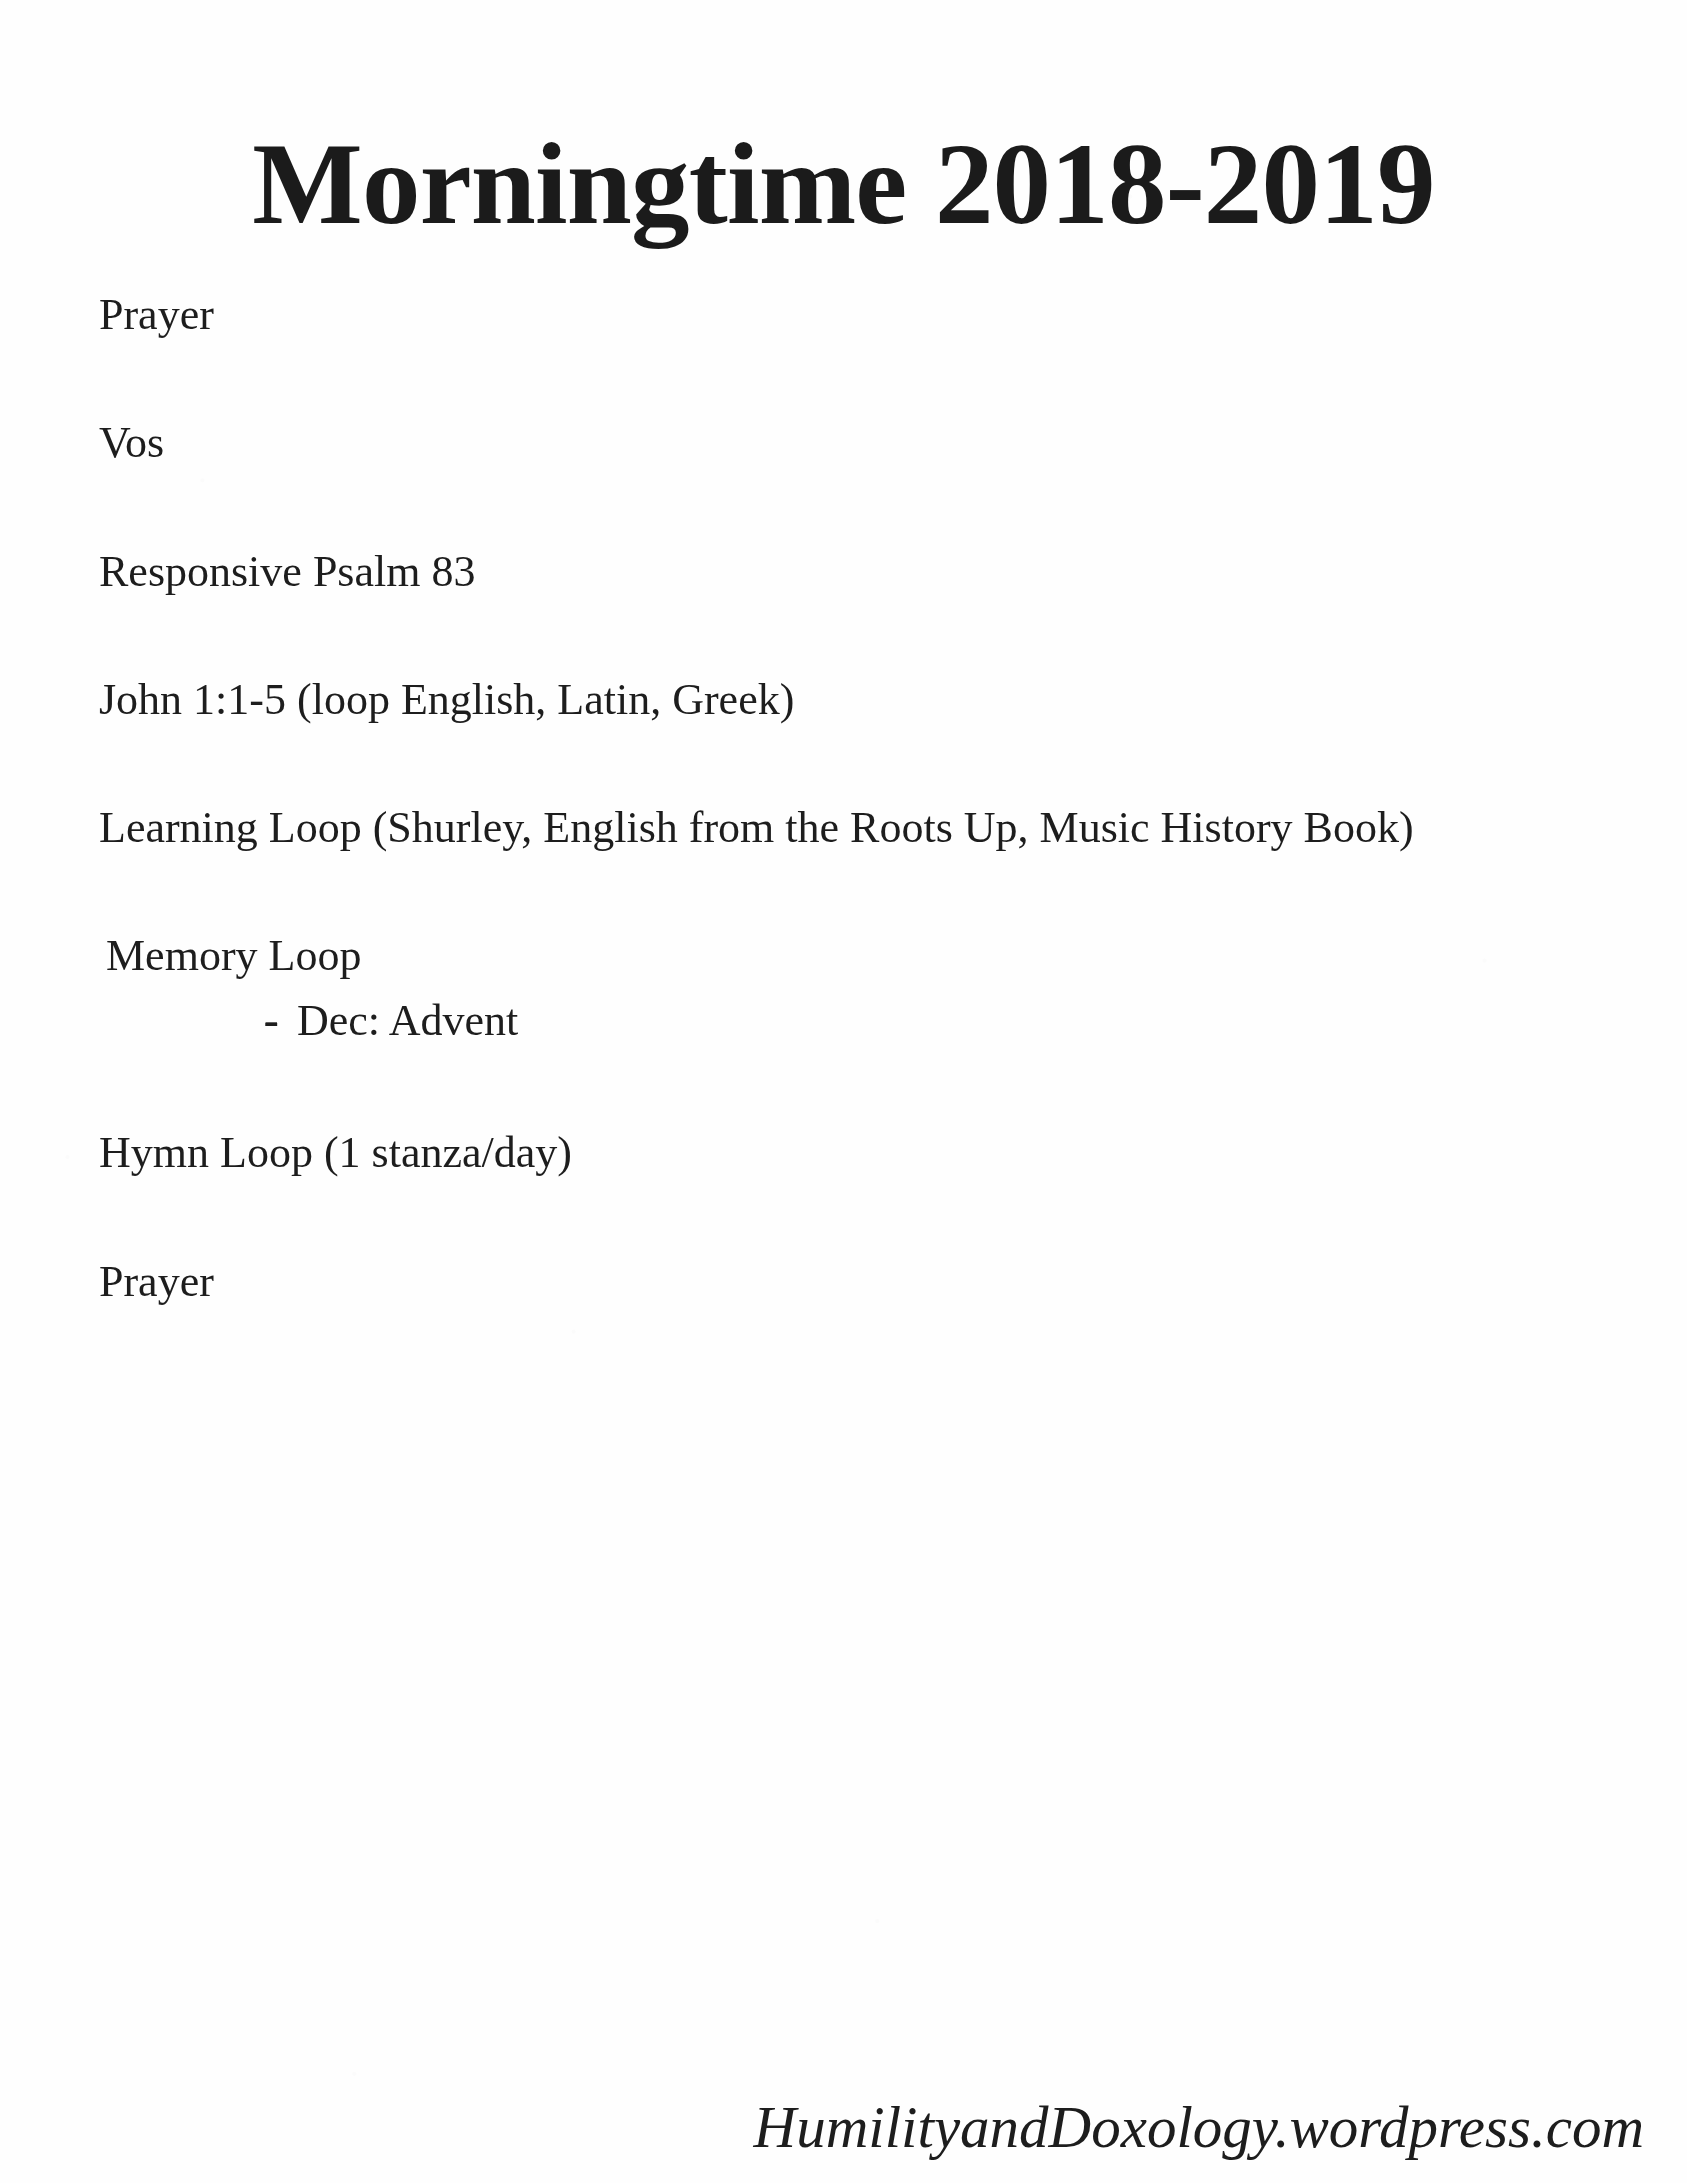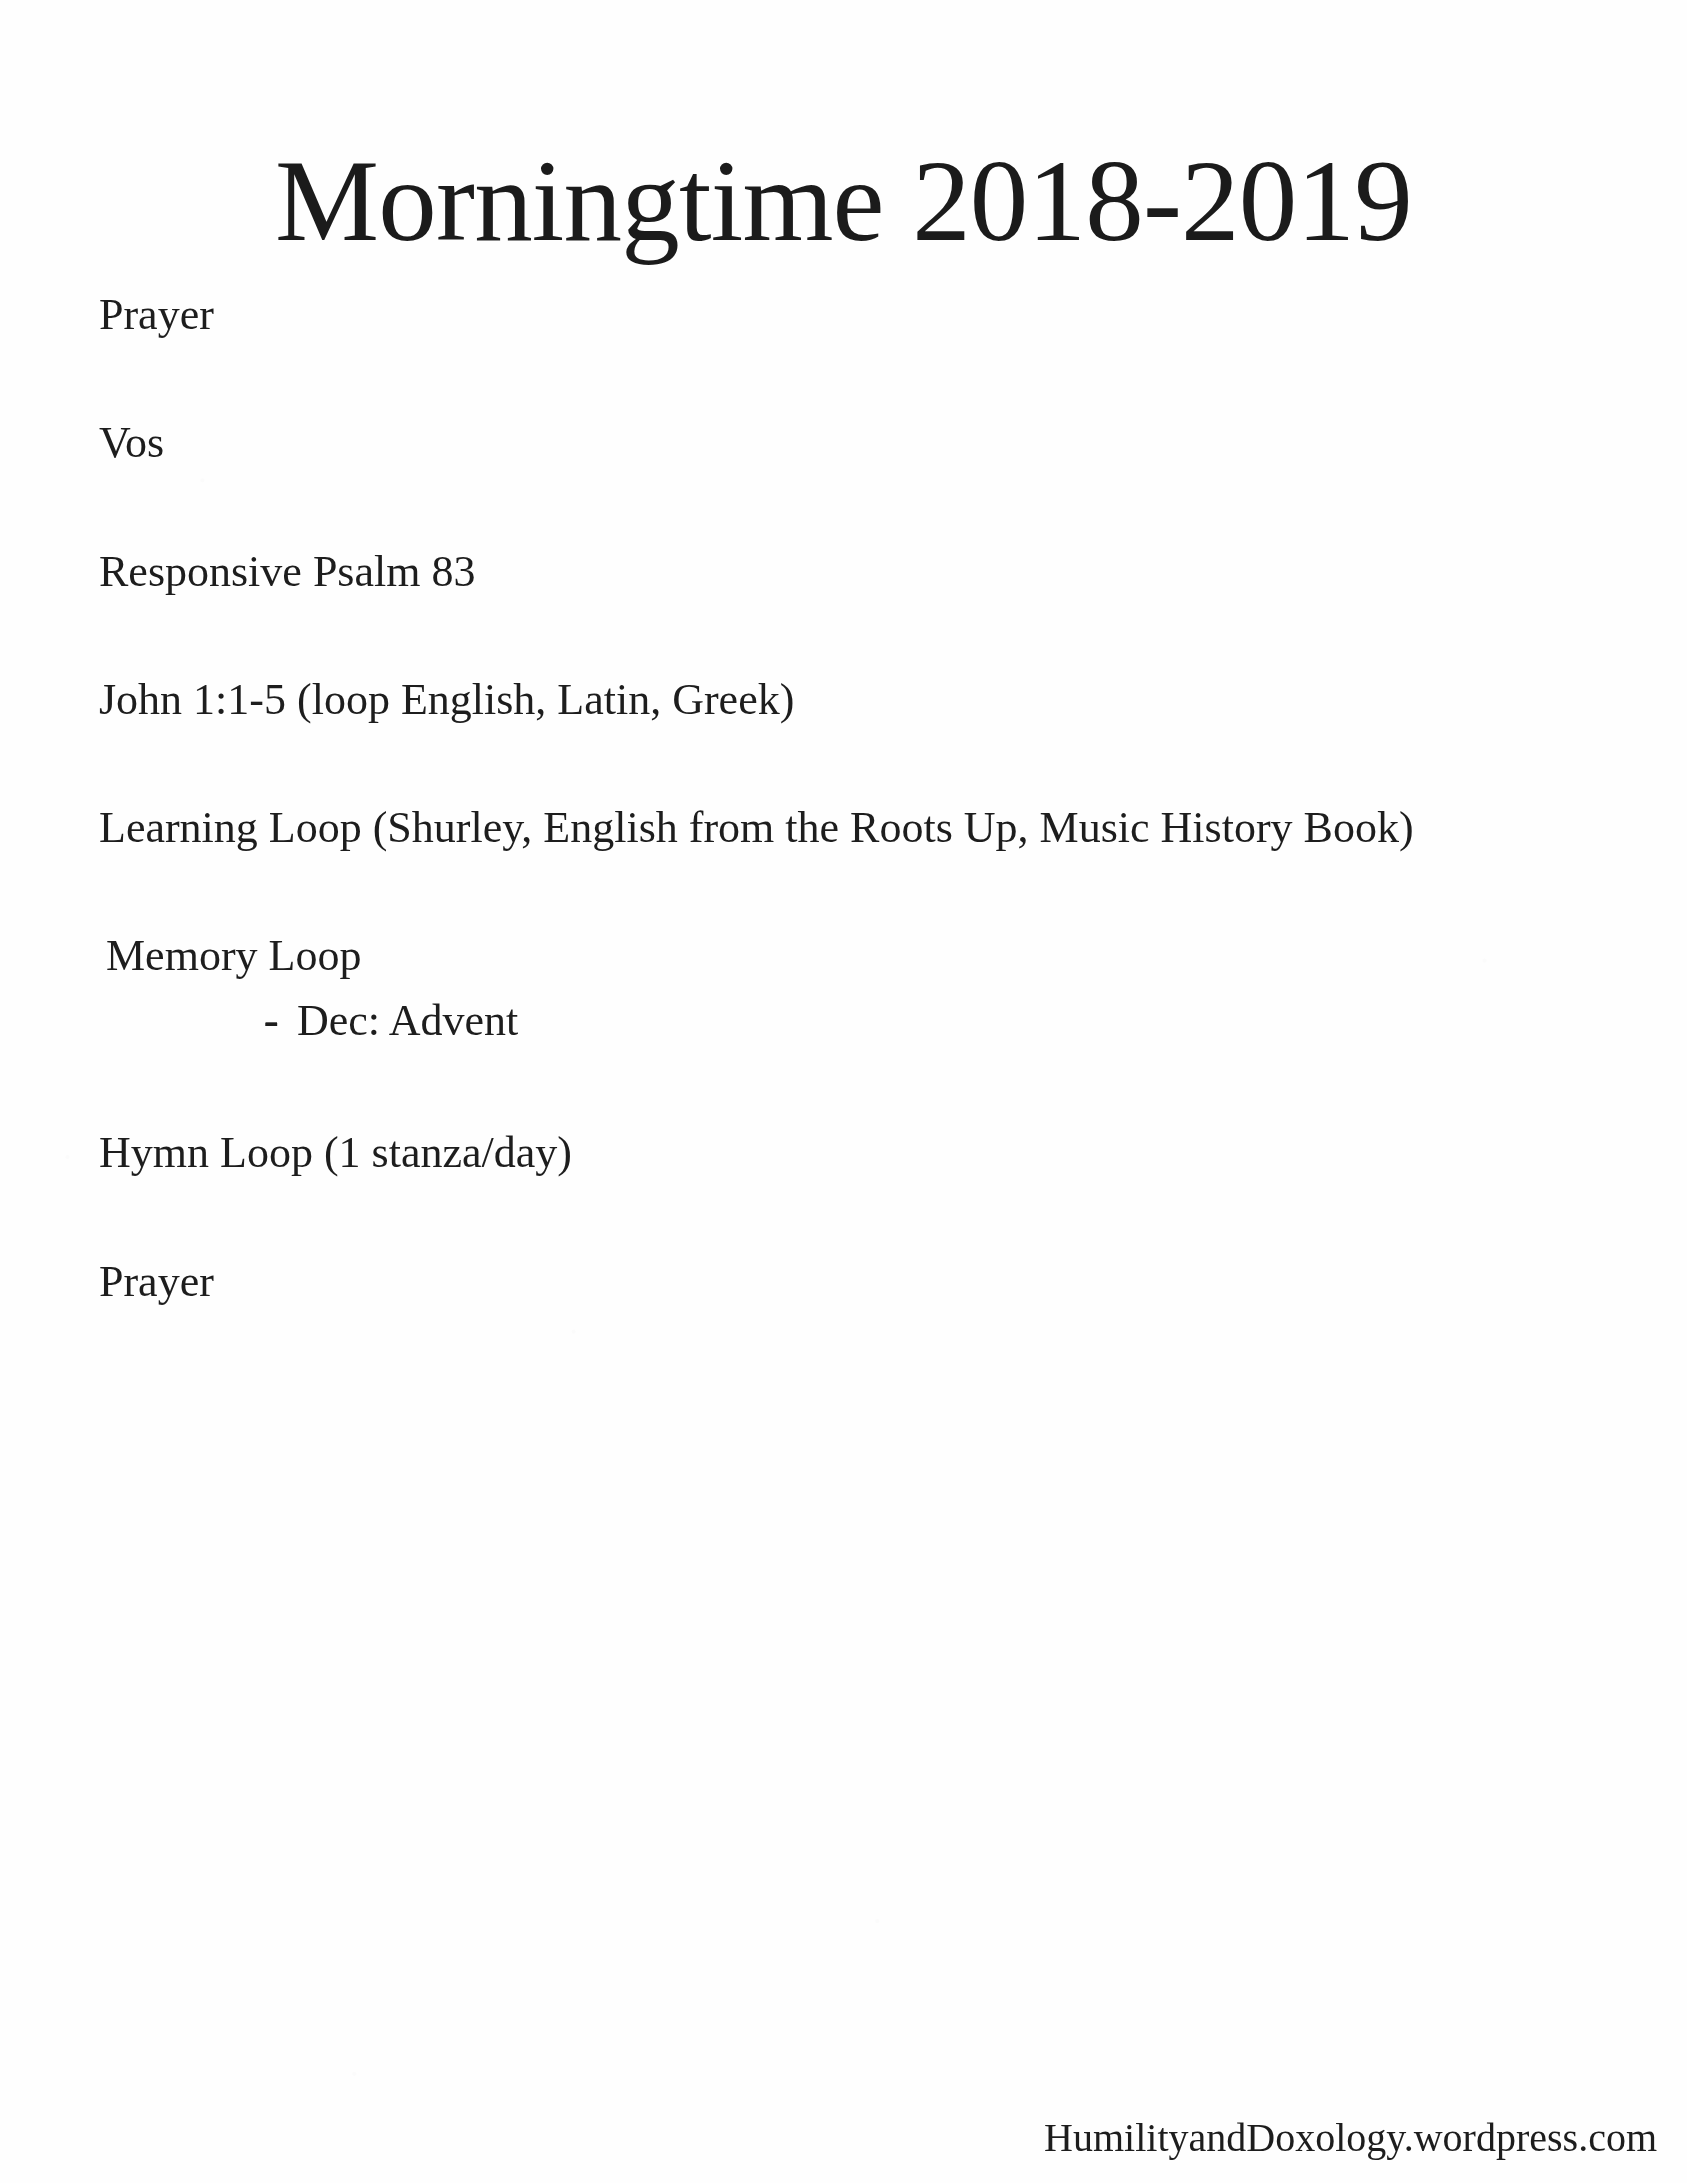--- a/index.html
+++ b/index.html
@@ -31,26 +31,26 @@
       radial-gradient(circle at 67% 9%, rgba(0,0,0,0.010) 0 1.6px, transparent 2.5px),
       radial-gradient(circle at 34% 61%, rgba(0,0,0,0.012) 0 1.6px, transparent 2.5px),
       radial-gradient(circle at 88% 44%, rgba(0,0,0,0.010) 0 1.6px, transparent 2.5px),
       radial-gradient(circle at 52% 88%, rgba(0,0,0,0.010) 0 1.6px, transparent 2.5px),
       radial-gradient(circle at 21% 95%, rgba(0,0,0,0.012) 0 1.6px, transparent 2.5px),
       radial-gradient(circle at 4% 53%, rgba(0,0,0,0.012) 0 1.6px, transparent 2.5px);
   }
 
   #doc-title {
     position: absolute;
-    top: 52px;
+    top: 35px;
     left: 0;
     width: 1687px;
     text-align: center;
     font-family: "Liberation Serif", "DejaVu Serif", serif;
-    font-weight: normal;
+    font-weight: bold;
     font-size: 117px;
     line-height: 1.22;
     letter-spacing: -0.8px;
     color: #1b1b1b;
     white-space: nowrap;
   }
 
   #body-block {
     position: absolute;
     left: 99px;
@@ -97,24 +97,25 @@
     margin-bottom: 0;
   }
   .bullet-dash {
     position: absolute;
     left: 0;
     top: 0;
   }
 
   #footer-url {
     position: absolute;
-    right: 30px;
+    right: 43px;
     bottom: 23px;
     font-family: "Liberation Serif", "DejaVu Serif", serif;
-    font-size: 40px;
+    font-style: italic;
+    font-size: 59px;
     line-height: 1.1;
     color: #1d1d1d;
     white-space: nowrap;
   }
 </style>
 </head>
 <body>
 
 <div id="page">
 

